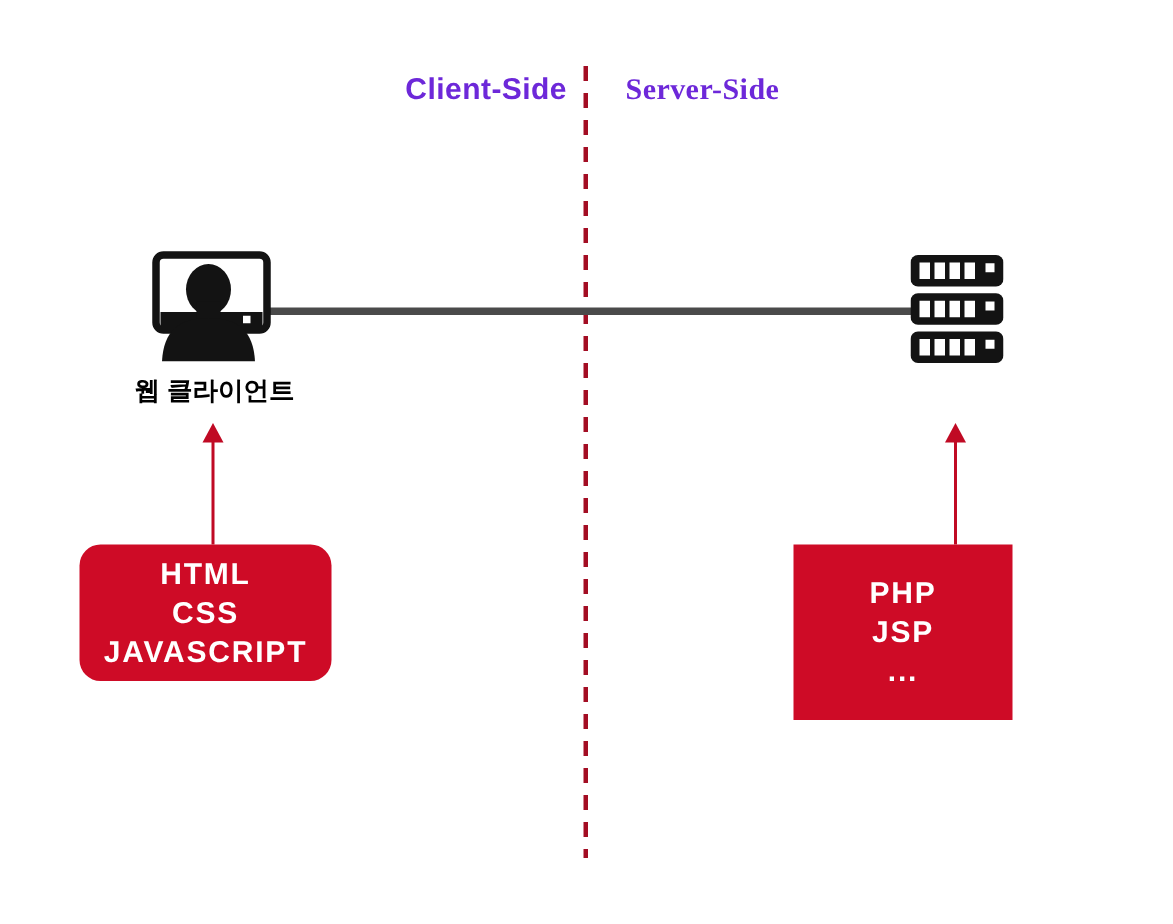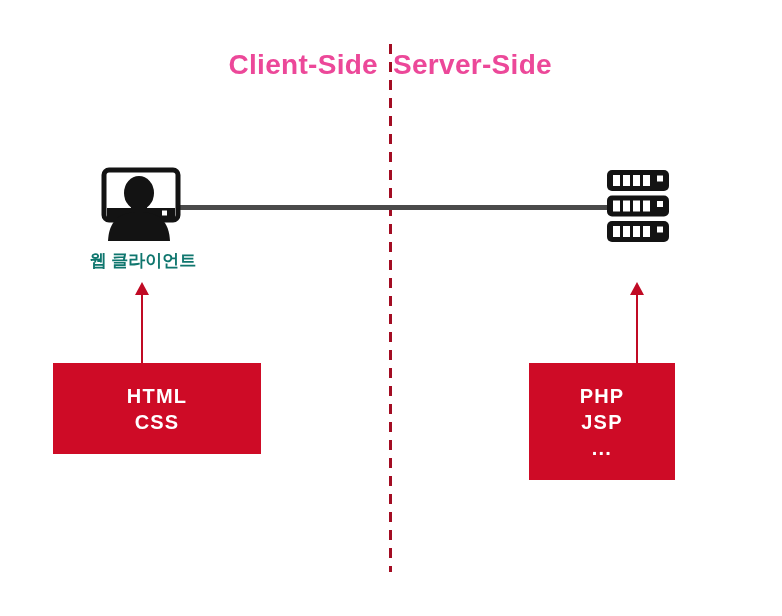--- a/index.html
+++ b/index.html
@@ -13,28 +13,28 @@
     width: 782px;
     height: 616px;
     background: #ffffff;
     overflow: hidden;
   }
 
   
   .header-label {
     position: absolute;
     top: 49px;
-    font-size: 28px;
+    font-size: 20px;
     font-weight: 600;
     letter-spacing: 0.3px;
-    color: #ec4899;
+    color: #6d28d9;
     white-space: nowrap;
   }
   .header-label.client { right: 404px; }
-  .header-label.server { left: 393px; }
+  .header-label.server { left: 417px; font-family: Liberation Serif, serif; }
 
   
   .divider {
     position: absolute;
     left: 389px;
     top: 44px;
     width: 3px;
     height: 528px;
     background: repeating-linear-gradient(
       180deg,
@@ -73,21 +73,21 @@
     z-index: 3;
   }
 
   
   .node-label {
     position: absolute;
     top: 249px;
     transform: translateX(-50%);
     font-size: 17px;
     font-weight: 600;
-    color: #0f766e;
+    color: #000000;
     white-space: nowrap;
   }
   .node-label.client { left: 143px; }
   .node-label.server { left: 637px; }
 
   
   .arrow {
     position: absolute;
     top: 282px;
     width: 14px;
@@ -119,21 +119,21 @@
     position: absolute;
     background: #ce0b26;
     color: #ffffff;
     display: flex;
     flex-direction: column;
     justify-content: center;
     align-items: center;
     text-align: center;
     z-index: 3;
   }
-  .tech-box.client { left: 53px;  top: 363px; width: 208px; height: 91px; }
+  .tech-box.client { left: 53px;  top: 363px; width: 168px; height: 91px; border-radius: 14px; }
   .tech-box.server { left: 529px; top: 363px; width: 146px; height: 117px; }
   .tech-line {
     font-size: 20px;
     font-weight: 600;
     letter-spacing: 1.2px;
     line-height: 26px;
     white-space: nowrap;
   }
 </style>
 </head>
@@ -198,20 +198,21 @@
   </div>
 
   <div class="arrow server">
     <div class="head"></div>
     <div class="shaft"></div>
   </div>
 
   <div class="tech-box client">
     <div class="tech-line">HTML</div>
     <div class="tech-line">CSS</div>
+    <div class="tech-line">JAVASCRIPT</div>
   </div>
 
   <div class="tech-box server">
     <div class="tech-line">PHP</div>
     <div class="tech-line">JSP</div>
     <div class="tech-line">...</div>
   </div>
 
 </div>
 

